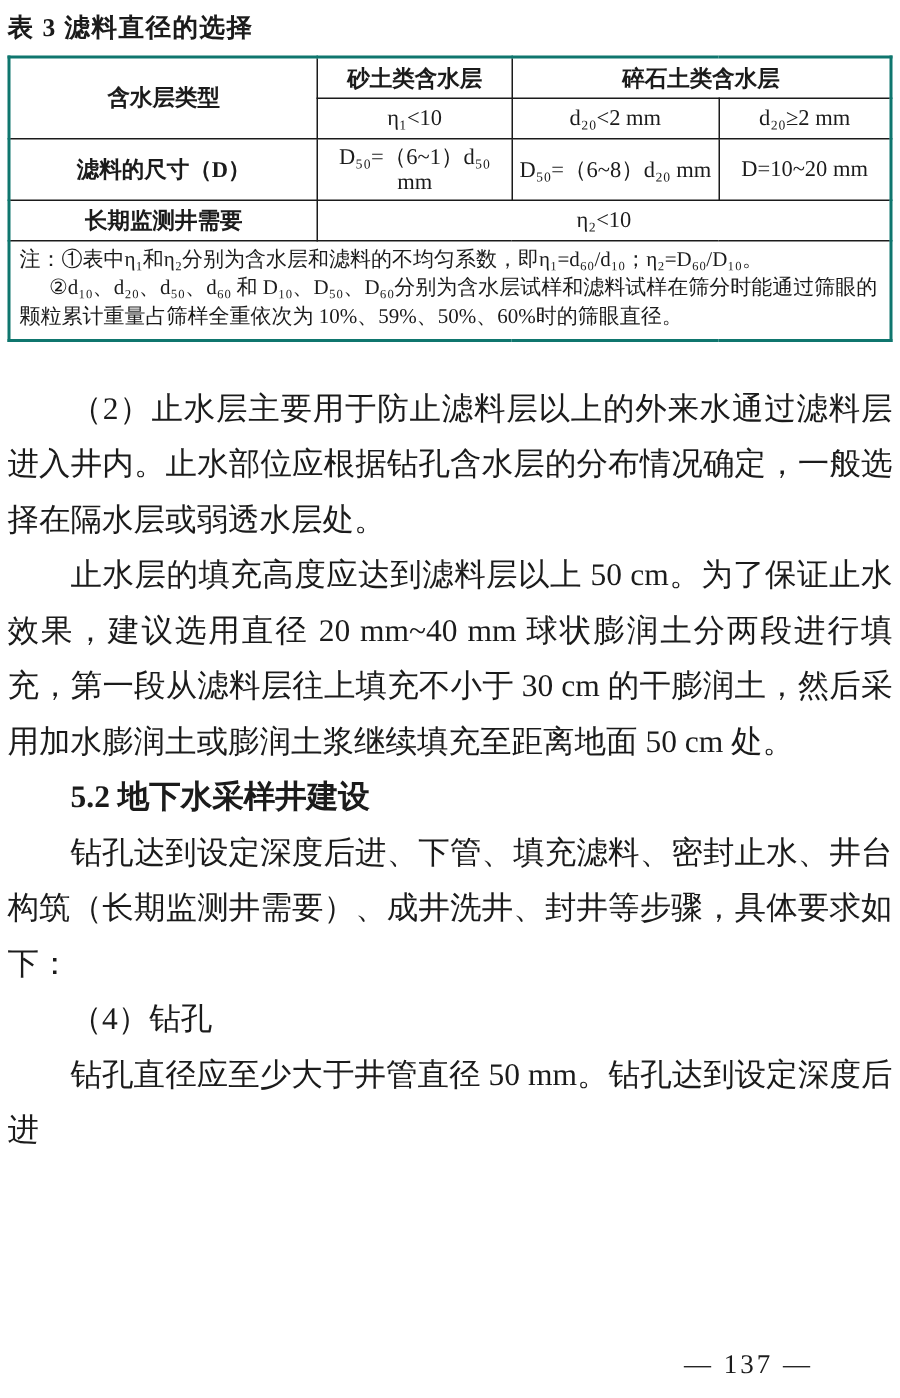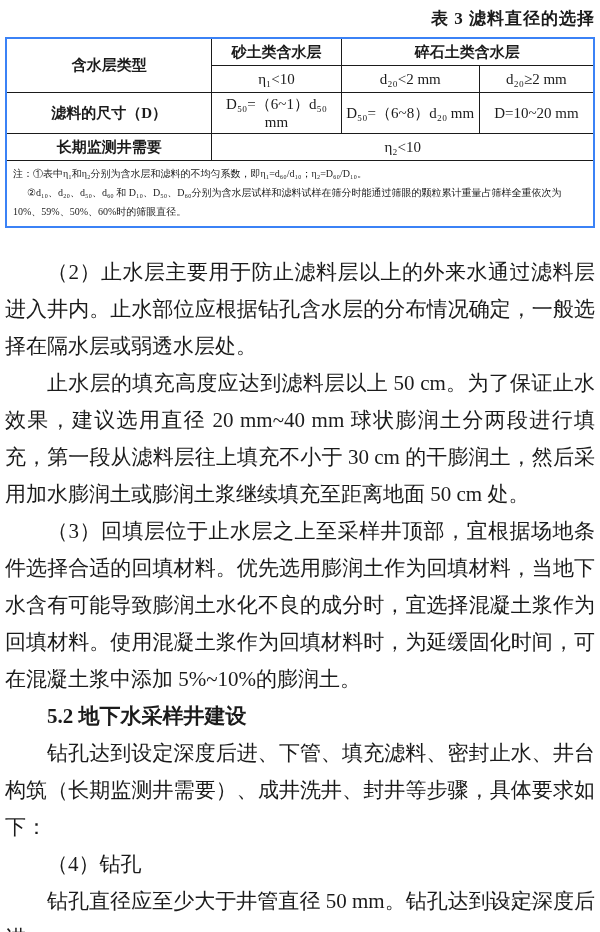--- a/index.html
+++ b/index.html
@@ -11,66 +11,66 @@
     position:relative;
     overflow:hidden;
   }
   .page {
     box-sizing:border-box;
     width:600px; height:932px;
     padding:5px 5px 0 5px;
     position:relative;
   }
   .table-caption {
-    text-align:right;
+    text-align:left;
     font-weight:bold;
     font-size:17px;
     margin:2px 0 7px 0;
     letter-spacing:1px;
   }
   table.spec {
     width:100%;
     border-collapse:collapse;
     table-layout:fixed;
-    border:2px solid #3b82f6;
+    border:2px solid #0f766e;
   }
   table.spec td {
     border:1px solid #1b1b1b;
     text-align:center;
     vertical-align:middle;
     font-size:15px;
     padding:2px 3px;
     height:22px;
     overflow:hidden;
   }
   table.spec td.lbl { font-weight:bold; }
   table.spec td.notes-cell {
     text-align:left;
-    font-size:10px;
+    font-size:14px;
     line-height:19px;
     height:auto;
     padding:3px 6px 5px 6px;
     font-weight:normal;
   }
   .notes-cell p { margin:0; }
   .notes-cell p.note-2 { text-indent:1.4em; }
   .body-text {
     margin-top:26px;
     font-size:21px;
     line-height:37px;
     text-align:justify;
   }
   .body-text p { margin:0; }
   .para-indent { text-indent:2em; }
   .section-heading { font-weight:bold; text-indent:2em; }
   .page-footer {
     position:absolute;
     right:58px;
-    bottom:24px;
-    font-size:10px;
+    bottom:12px;
+    font-size:18px;
     letter-spacing:2px;
     color:#1b1b1b;
   }
 </style>
 </head>
 <body>
 
 <div class="page">
 
   <div class="table-caption">表 3 滤料直径的选择</div>
@@ -108,21 +108,20 @@
           <p class="note-1">注：①表中η₁和η₂分别为含水层和滤料的不均匀系数，即η₁=d₆₀/d₁₀；η₂=D₆₀/D₁₀。</p>
           <p class="note-2">②d₁₀、d₂₀、d₅₀、d₆₀ 和 D₁₀、D₅₀、D₆₀分别为含水层试样和滤料试样在筛分时能通过筛眼的颗粒累计重量占筛样全重依次为 10%、59%、50%、60%时的筛眼直径。</p>
         </td>
       </tr>
     </tbody>
   </table>
 
   <div class="body-text">
     <p class="para-indent">（2）止水层主要用于防止滤料层以上的外来水通过滤料层进入井内。止水部位应根据钻孔含水层的分布情况确定，一般选择在隔水层或弱透水层处。</p>
     <p class="para-indent">止水层的填充高度应达到滤料层以上 50 cm。为了保证止水效果，建议选用直径 20 mm~40 mm 球状膨润土分两段进行填充，第一段从滤料层往上填充不小于 30 cm 的干膨润土，然后采用加水膨润土或膨润土浆继续填充至距离地面 50 cm 处。</p>
-    <p class="para-indent">（3）回填层位于止水层之上至采样井顶部，宜根据场地条件选择合适的回填材料。优先选用膨润土作为回填材料，当地下水含有可能导致膨润土水化不良的成分时，宜选择混凝土浆作为回填材料。使用混凝土浆作为回填材料时，为延缓固化时间，可在混凝土浆中添加 5%~10%的膨润土。</p>
     <p class="section-heading">5.2 地下水采样井建设</p>
     <p class="para-indent">钻孔达到设定深度后进、下管、填充滤料、密封止水、井台构筑（长期监测井需要）、成井洗井、封井等步骤，具体要求如下：</p>
     <p class="para-indent">（4）钻孔</p>
     <p class="para-indent">钻孔直径应至少大于井管直径 50 mm。钻孔达到设定深度后进</p>
   </div>
 
   <div class="page-footer">— 137 —</div>
 
 </div>
 

